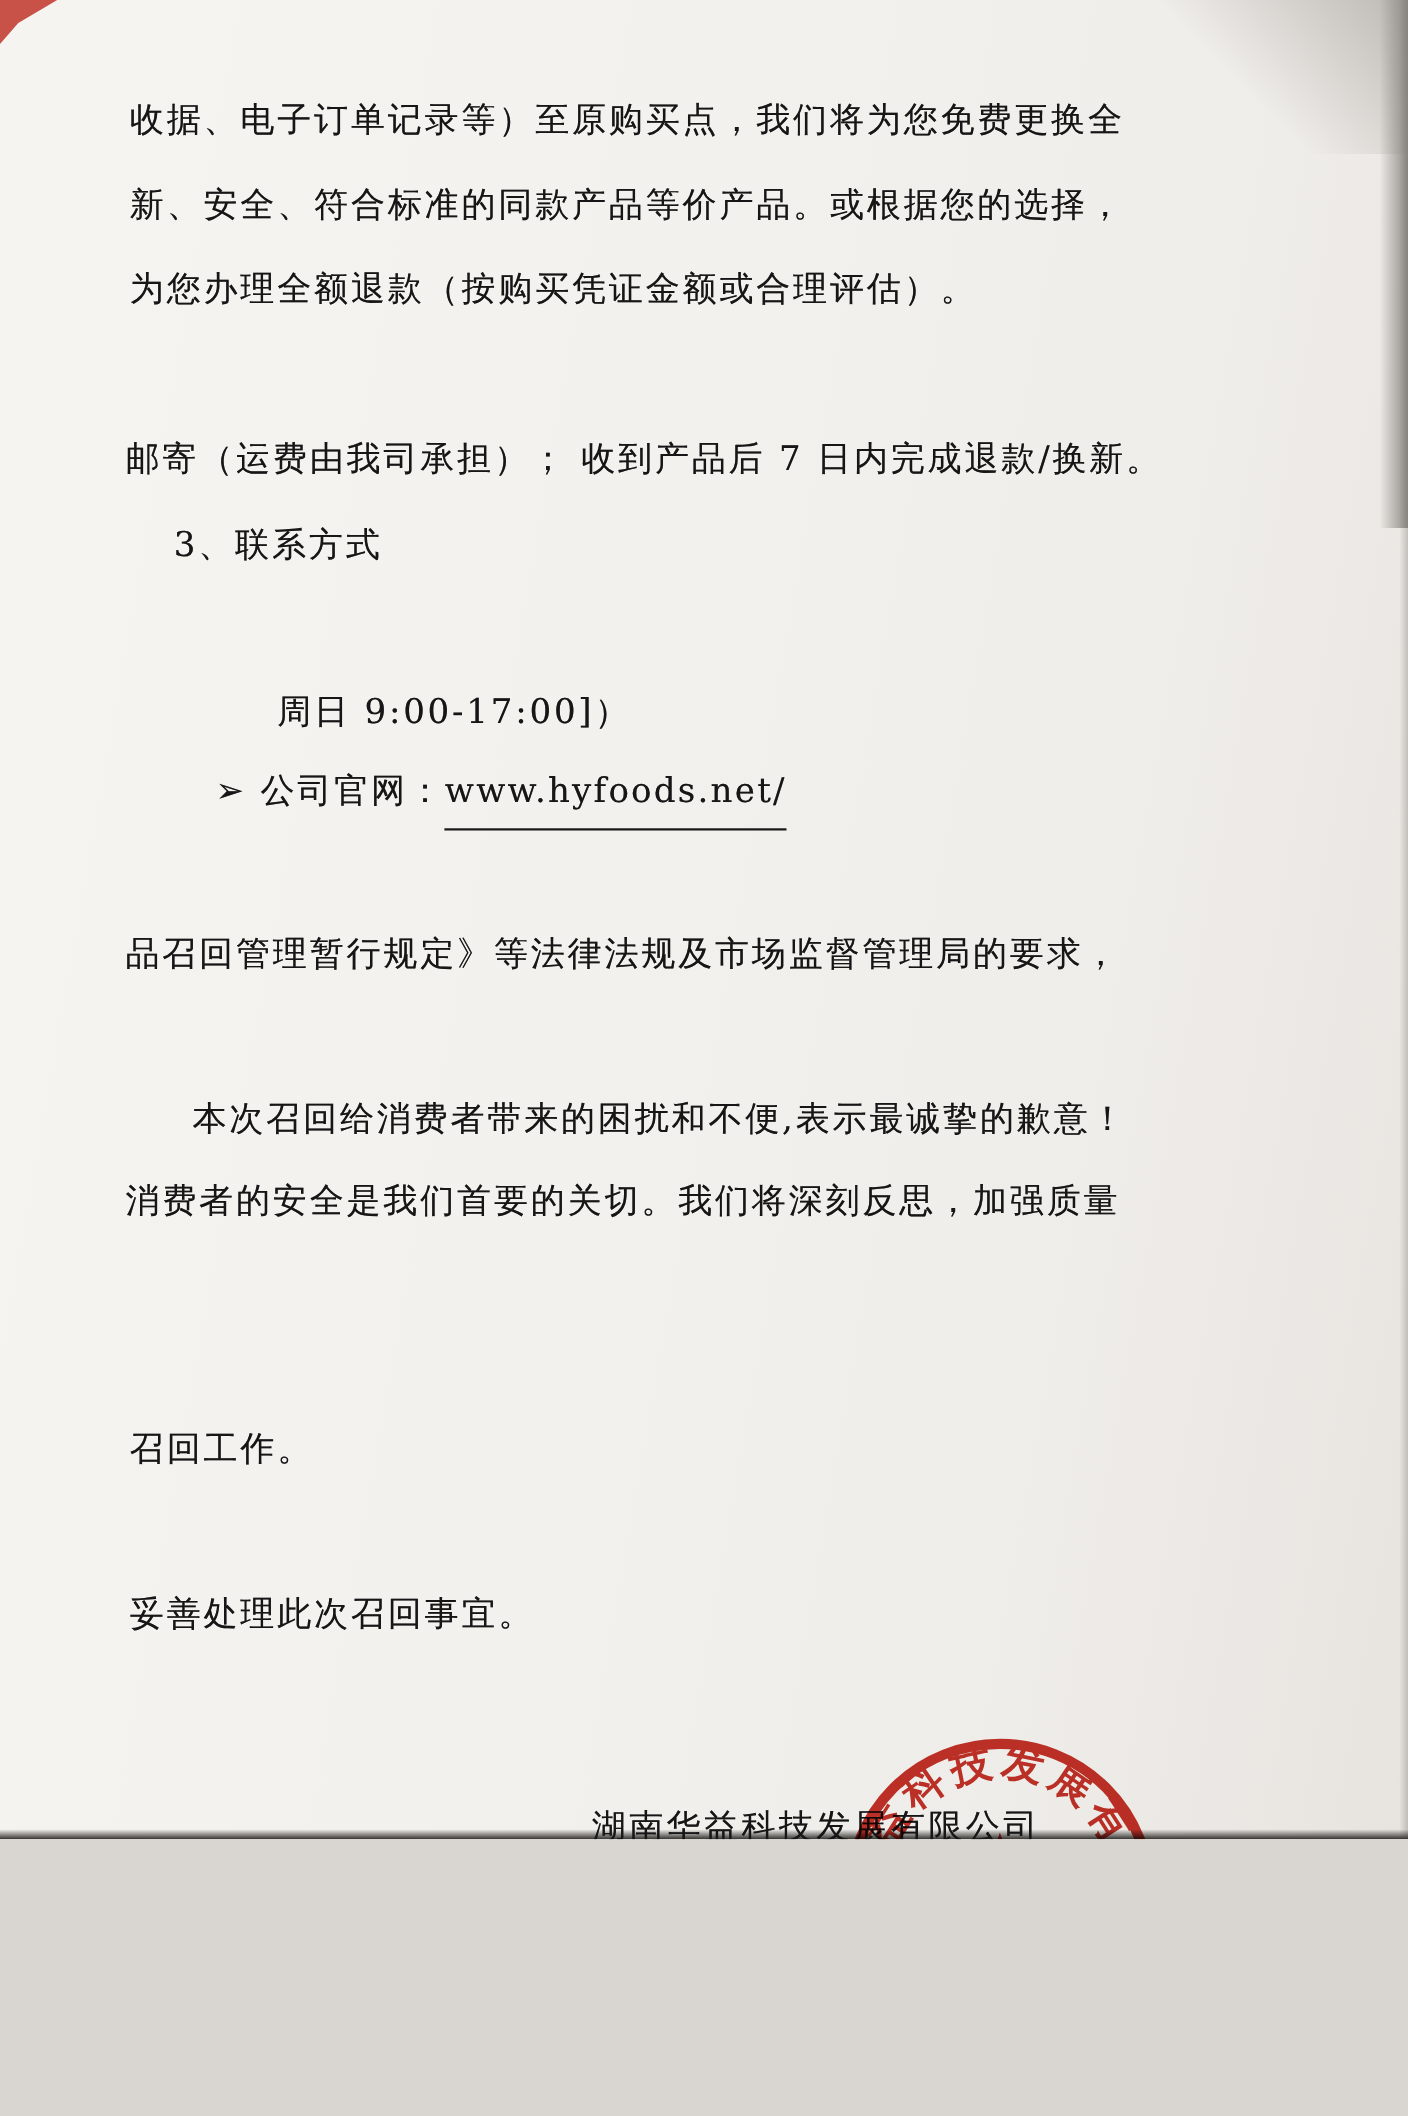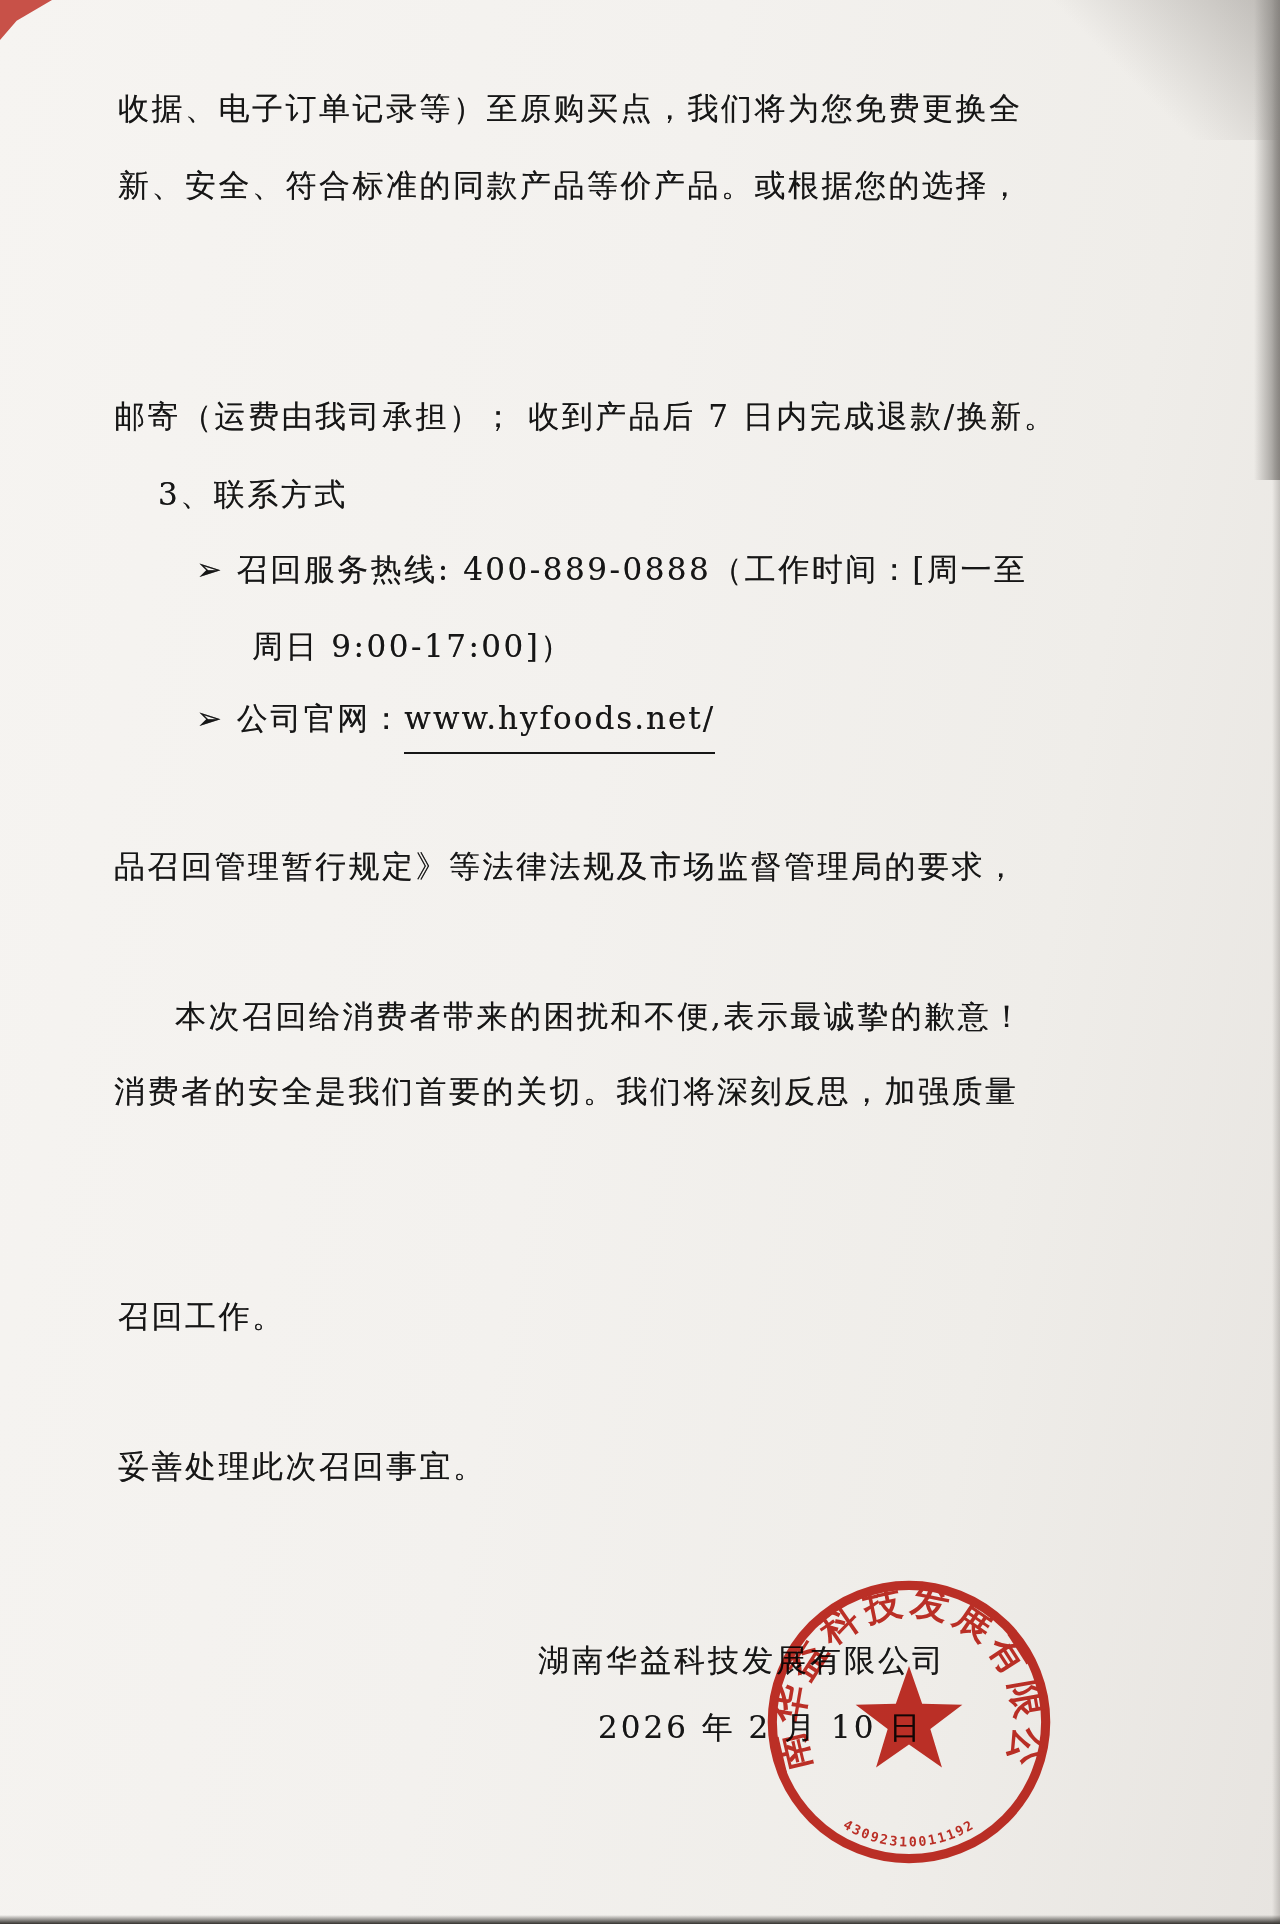--- a/index.html
+++ b/index.html
@@ -1,17 +1,17 @@
 <!DOCTYPE html>
 <html><head>
 <meta charset="utf-8">
 <style>
   html,body{margin:0;padding:0;background:#d9d6d2;}
   #paper{
-    position:relative;width:1280px;height:1924px;overflow:hidden;
+    position:relative;width:1280px;height:1672px;overflow:hidden;
     background:linear-gradient(100deg,#f6f4f1 0%,#f3f1ee 45%,#efede9 75%,#e7e4e0 100%);
     font-family:"DejaVu Serif","Liberation Serif",serif;
   }
   
   .shadow-right-top{position:absolute;right:0;top:0;width:26px;height:480px;
     background:linear-gradient(to left,#8f8c88,rgba(145,142,138,0));}
   .shadow-corner{position:absolute;right:0;top:0;width:230px;height:140px;
     background:linear-gradient(225deg,rgba(110,105,100,.38),rgba(110,105,100,0) 62%);}
   .edge-bottom{position:absolute;left:0;bottom:0;width:100%;height:9px;
     background:linear-gradient(to top,#35332f,rgba(90,88,84,0));}
@@ -47,23 +47,23 @@
 <div id="paper">
 
   <div class="shadow-corner"></div>
   <div class="shadow-right-top"></div>
   <div class="edge-right-full"></div>
   <div class="edge-bottom"></div>
   <div class="corner-mark"></div>
 
   <div class="line l0">收据、电子订单记录等）至原购买点，我们将为您免费更换全</div>
   <div class="line l1">新、安全、符合标准的同款产品等价产品。或根据您的选择，</div>
+  <div class="line l2">为您办理全额退款（按购买凭证金额或合理评估）。</div>
   <div class="line l4">邮寄（运费由我司承担）； 收到产品后 7 日内完成退款/换新。</div>
   <div class="line l5">3、联系方式</div>
-  <div class="line l6">➢ 召回服务热线: 400-889-0888（工作时间：[周一至</div>
   <div class="line l7">周日 9:00-17:00]）</div>
   <div class="line l8">
     <span>➢ 公司官网：</span><span class="url">www.hyfoods.net/</span>
   </div>
   <div class="line l10">品召回管理暂行规定》等法律法规及市场监督管理局的要求，</div>
   <div class="line l12">本次召回给消费者带来的困扰和不便,表示最诚挚的歉意！</div>
   <div class="line l13">消费者的安全是我们首要的关切。我们将深刻反思，加强质量</div>
   <div class="line l16">召回工作。</div>
   <div class="line l18">妥善处理此次召回事宜。</div>
 

